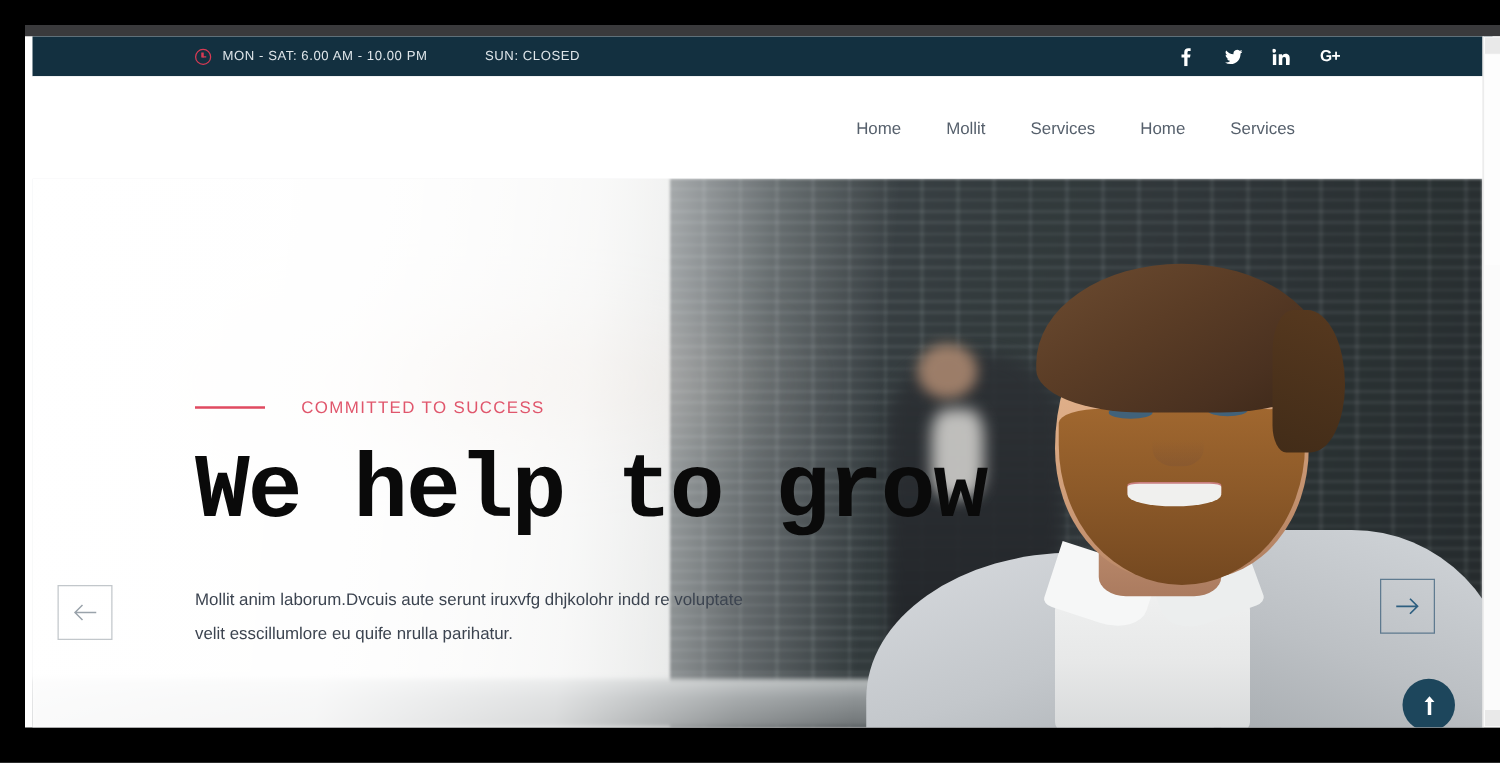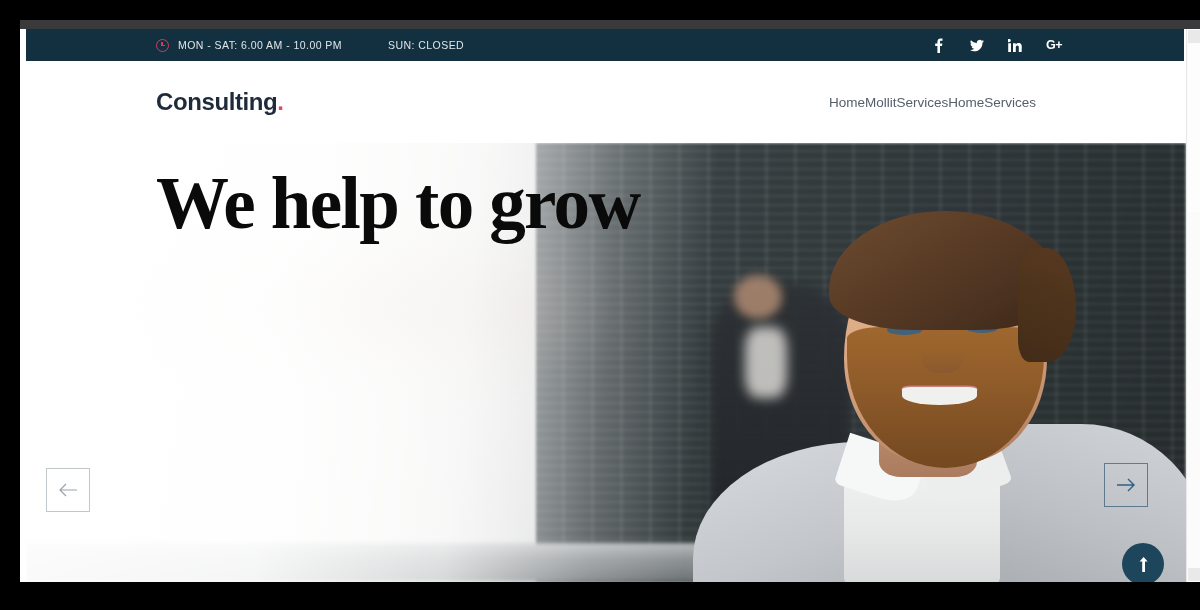--- a/index.html
+++ b/index.html
@@ -23,21 +23,21 @@
 
   
   #viewport {
     position:absolute; left:20px; top:29px;
     width:1180px; height:553px;
     background:#fff; overflow:hidden;
   }
 
   
   #topbar {
-    position:absolute; left:6px; top:0; right:16px; height:32px;
+    position:absolute; left:6px; top:0; right:6px; height:32px;
     background:#133040;
     display:flex; align-items:center;
   }
   #topbar-left { display:flex; align-items:center; padding-left:130px; gap:0; }
   .clock-icon {
     width:13px; height:13px; border:1.6px solid #d83a54; border-radius:50%;
     position:relative; margin-right:9px; flex:none;
   }
   .clock-icon::before {
     content:""; position:absolute; left:4.2px; top:2.2px;
@@ -67,21 +67,21 @@
     position:absolute; left:6px; top:32px; right:14px; height:82px;
     background:#fff; display:flex; align-items:center;
   }
   #logo {
     padding-left:130px; font-size:24px; font-weight:bold;
     color:#1d2b3a; letter-spacing:-.4px; white-space:nowrap;
   }
   #logo .dot { color:#e04a60; }
   #nav {
     margin-left:auto; padding-right:150px;
-    display:flex; align-items:center; text-align:right;
+    display:flex; align-items:center; gap:36px;text-align:right;
   }
   .nav-item {
     font-size:13.5px; color:#56606c; cursor:pointer; white-space:nowrap;
   }
 
   
   #hero {
     position:absolute; left:6px; top:114px; right:14px; bottom:0;
     overflow:hidden; background:#e9ecee;
   }
@@ -225,21 +225,21 @@
   #eyebrow-line {
     width:56px; height:2px; background:#e04a60; margin-right:29px; flex:none;
   }
   #eyebrow-text {
     color:#e0566c; font-size:13.5px; letter-spacing:1.1px; white-space:nowrap;
   }
   #headline {
     margin-top:25px; color:#0a0a0a;
     font-size:73px; font-weight:bold; line-height:.98;
     letter-spacing:-1.6px;
-    font-family:Liberation Serif, serif;
+    font-family:Liberation Mono, monospace;
   }
   #hero-para {
     margin-top:36px; color:#3c4450;
     font-size:13.5px; line-height:2.05; max-width:440px;
   }
 
   
   .carousel-arrow {
     position:absolute; z-index:6; width:44px; height:44px;
     border:1px solid rgba(120,130,140,.45);
@@ -305,23 +305,20 @@
         <span class="social-icon">
           <svg width="14" height="13" viewBox="0 0 14 13">
               <path d="M3 13H.2V4.3H3zM1.6 3.1A1.6 1.6 0 1 1 1.6 0a1.6 1.6 0 0 1 0 3.1zM13.6 13h-2.8V8.8c0-1-.02-2.3-1.4-2.3-1.4 0-1.6 1.1-1.6 2.2V13H5V4.3h2.7v1.2h.04A3 3 0 0 1 10.4 4c2.9 0 3.4 1.9 3.4 4.3z"></path>
             </svg>
         </span>
         <span class="social-icon" style="font-weight:bold;font-size:12.5px;letter-spacing:-.5px;width:auto;">G+</span>
       </div>
     </div>
 
     <div id="header">
-      <div id="logo">
-        <span>Consulting</span><span class="dot">.</span>
-      </div>
       <nav id="nav">
         <span class="nav-item">Home</span>
         <span class="nav-item">Mollit</span>
         <span class="nav-item">Services</span>
         <span class="nav-item">Home</span>
         <span class="nav-item">Services</span>
       </nav>
     </div>
 
     <div id="hero">
@@ -349,23 +346,31 @@
         <div class="brow-r"></div>
         <div class="eye-l"></div>
         <div class="eye-r"></div>
         <div class="man-hair"></div>
         <div class="man-hair-side"></div>
 
         <div class="photo-lighten"></div>
       </div>
 
       <div id="hero-content">
+        <div id="eyebrow">
+          <span id="eyebrow-line"></span>
+          <span id="eyebrow-text">COMMITTED TO SUCCESS</span>
+        </div>
         <h1 id="headline">
           <span>We help to grow</span><br>
         </h1>
+        <p id="hero-para">
+          <span>Mollit anim laborum.Dvcuis aute serunt iruxvfg dhjkolohr indd re voluptate</span>
+          <span>velit esscillumlore eu quife nrulla parihatur.</span>
+        </p>
       </div>
 
       <div class="carousel-arrow" id="arrow-prev">
         <svg width="20" height="14" viewBox="0 0 20 14">
           <path d="M19 7H2M8 1L2 7l6 6" fill="none" stroke="#9aa3ab" stroke-width="1.2"></path>
         </svg>
       </div>
       <div class="carousel-arrow" id="arrow-next">
         <svg width="20" height="14" viewBox="0 0 20 14">
           <path d="M1 7h17M12 1l6 6-6 6" fill="none" stroke="#2e5f80" stroke-width="1.4"></path>

